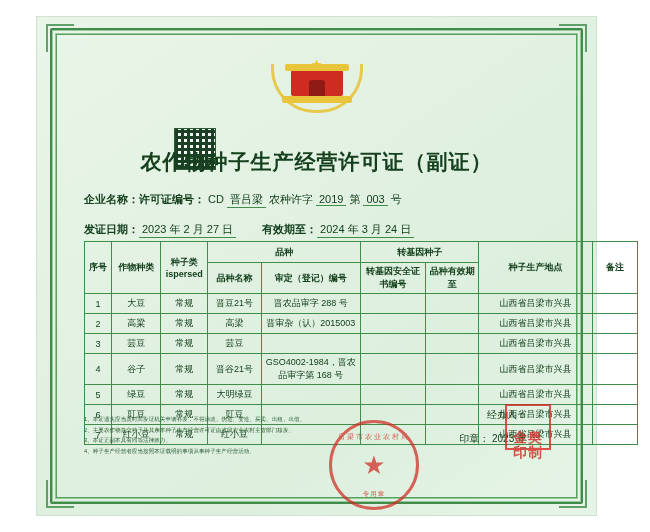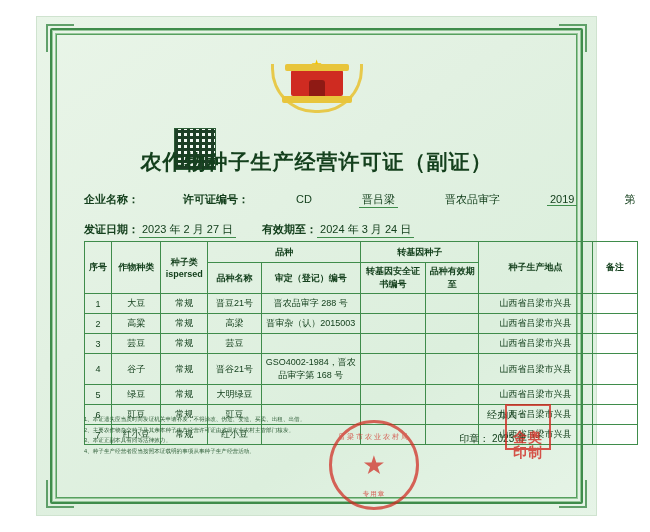--- a/index.html
+++ b/index.html
@@ -83,21 +83,21 @@
   }
 
   .title{
     position:absolute;left:0;right:0;top:132px;text-align:center;
     font-size:21px;font-weight:bold;letter-spacing:1px;color:#14401d;
     font-family:"Liberation Serif", serif;
   }
 
   
   .fields{position:absolute;left:48px;right:48px;top:176px;font-size:11px;color:#14401d;}
-  .row1{display:flex;align-items:baseline;white-space:nowrap;gap:44px;}
+  .row1{display:flex;align-items:baseline;white-space:nowrap;}
   .lbl{font-weight:bold;}
   .val{border-bottom:0px;padding:0 3px;}
   .val.u{border-bottom:1px solid #3f8c4b;}
   .row2{display:flex;align-items:baseline;margin-top:14px;white-space:nowrap;}
   .sp{display:inline-block;width:26px;}
 
   
   table{
     position:absolute;left:48px;top:225px;width:554px;
     border-collapse:collapse;font-size:9px;color:#14401d;
@@ -179,21 +179,21 @@
     <div class="qr"></div>
 
     <div class="title">农作物种子生产经营许可证（副证）</div>
 
     <div class="fields">
       <div class="row1">
         <span class="lbl">企业名称：</span>
         <span class="lbl">许可证编号：</span>
         <span class="val">CD</span>
         <span class="val u">晋吕梁</span>
-        <span class="val">晋农品审字</span>
+        <span class="val">农种许字</span>
         <span class="val u">2019</span>
         <span class="val">第</span>
         <span class="val u">003</span>
         <span class="val">号</span>
       </div>
       <div class="row2">
         <span class="lbl">发证日期：</span>
         <span class="val u">2023 年 2 月 27 日</span>
         <span class="sp"></span>
         <span class="lbl">有效期至：</span>

